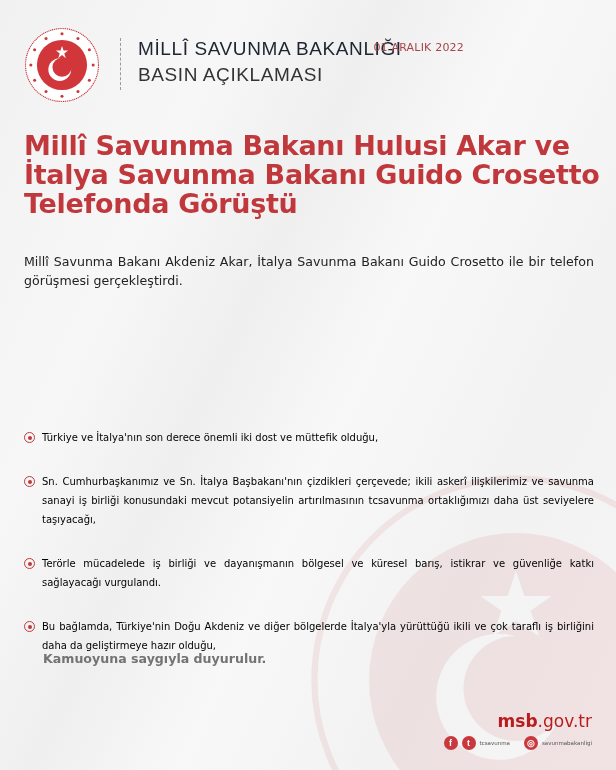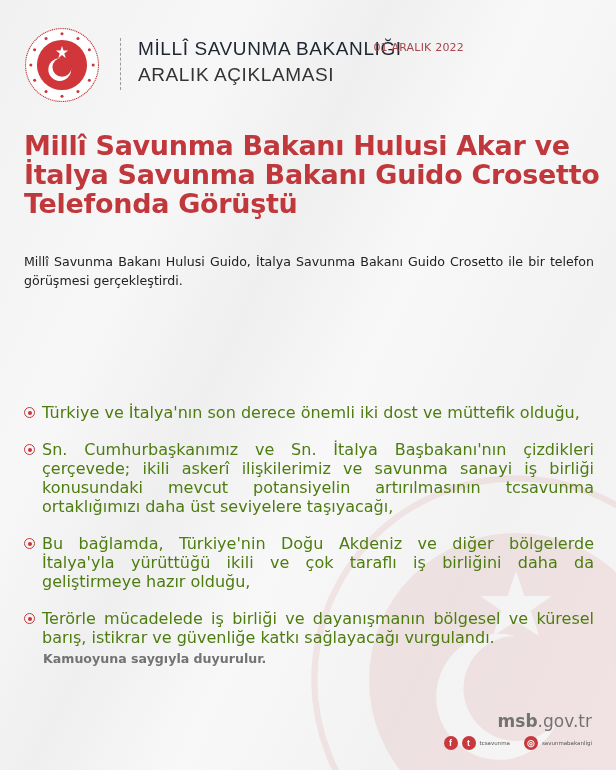--- a/index.html
+++ b/index.html
@@ -37,37 +37,37 @@
     color: #c0383c; letter-spacing: -0.3px;
   }
   .body {
     position: absolute; left: 24px; top: 252px; width: 570px;
     font-size: 12.6px; line-height: 19px; color: #222;
     text-align: justify;
   }
   .body p { margin-bottom: 18px; }
   .bullets { position: absolute; left: 24px; top: 403px; width: 570px; list-style: none; }
   .bullets li {
-    display: flex; font-size: 16px; line-height: 19px; color: #4d7c0f;
-    margin-bottom: 18px; text-align: justify;
+    display: flex; font-size: 10px; line-height: 19px; color: #000000;
+    margin-bottom: 18px; text-align: justify; margin-top: 25px;
   }
   .bullet-icon {
     flex: 0 0 11px; width: 11px; height: 11px; border-radius: 50%;
     border: 1.5px solid #c0383c; margin-top: 4px; margin-right: 7px;
     display: flex; align-items: center; justify-content: center;
   }
   .bullet-icon::after { content: ""; width: 4px; height: 4px; border-radius: 50%; background: #c0383c; }
   .bullets li span.txt { flex: 1; }
   .closing {
     position: absolute; left: 43px; top: 651px;
     font-size: 12.6px; font-weight: bold; color: #737373;
   }
   .website {
     position: absolute; right: 24px; top: 711px;
-    font-size: 17px; color: #737373;
+    font-size: 17px; color: #b91c1c;
   }
   .website b { font-weight: 900; }
   .social { position: absolute; right: 24px; top: 736px; display: flex; align-items: center; gap: 4px; }
   .sicon {
     width: 14px; height: 14px; border-radius: 50%; background: #c8383c;
     color: #fff; font-size: 9px; font-weight: bold; display: flex; align-items: center; justify-content: center;
     font-family: "Liberation Sans", sans-serif;
   }
   .handle { font-size: 5.5px; color: #555; margin-right: 10px; }
   .handle:last-child { margin-right: 0; }
@@ -100,46 +100,46 @@
         <circle cx="14" cy="30" r="2"></circle>
         <circle cx="29" cy="15" r="2"></circle>
     </g>
     <circle cx="50" cy="50" r="33" fill="#d0363a"></circle>
     <circle cx="47" cy="56" r="15" fill="#fff"></circle>
     <circle cx="50" cy="53" r="12.5" fill="#d0363a"></circle>
     <polygon points="50,25 52,31 58,31 53,35 55,41 50,37 45,41 47,35 42,31 48,31" fill="#fff"></polygon>
   </svg>
   <div class="divider"></div>
   <div class="org-title">MİLLÎ SAVUNMA BAKANLIĞI</div>
-  <div class="org-sub">ARALIK AÇIKLAMASI</div>
+  <div class="org-sub">BASIN AÇIKLAMASI</div>
   <div class="date">01 ARALIK 2022</div>
 </div>
 
 <h1 class="title">Millî Savunma Bakanı Hulusi Akar ve İtalya Savunma Bakanı Guido Crosetto Telefonda Görüştü</h1>
 
 <div class="body">
-  <p>Millî Savunma Bakanı Hulusi Guido, İtalya Savunma Bakanı Guido Crosetto ile bir telefon görüşmesi gerçekleştirdi.</p>
+  <p>Millî Savunma Bakanı Akdeniz Akar, İtalya Savunma Bakanı Guido Crosetto ile bir telefon görüşmesi gerçekleştirdi.</p>
 </div>
 
 <ul class="bullets">
   <li>
     <span class="bullet-icon"></span>
     <span class="txt">Türkiye ve İtalya'nın son derece önemli iki dost ve müttefik olduğu,</span>
   </li>
   <li>
     <span class="bullet-icon"></span>
     <span class="txt">Sn. Cumhurbaşkanımız ve Sn. İtalya Başbakanı'nın çizdikleri çerçevede; ikili askerî ilişkilerimiz ve savunma sanayi iş birliği konusundaki mevcut potansiyelin artırılmasının tcsavunma ortaklığımızı daha üst seviyelere taşıyacağı,</span>
   </li>
   <li>
     <span class="bullet-icon"></span>
-    <span class="txt">Bu bağlamda, Türkiye'nin Doğu Akdeniz ve diğer bölgelerde İtalya'yla yürüttüğü ikili ve çok taraflı iş birliğini daha da geliştirmeye hazır olduğu,</span>
+    <span class="txt">Terörle mücadelede iş birliği ve dayanışmanın bölgesel ve küresel barış, istikrar ve güvenliğe katkı sağlayacağı vurgulandı.</span>
   </li>
   <li>
     <span class="bullet-icon"></span>
-    <span class="txt">Terörle mücadelede iş birliği ve dayanışmanın bölgesel ve küresel barış, istikrar ve güvenliğe katkı sağlayacağı vurgulandı.</span>
+    <span class="txt">Bu bağlamda, Türkiye'nin Doğu Akdeniz ve diğer bölgelerde İtalya'yla yürüttüğü ikili ve çok taraflı iş birliğini daha da geliştirmeye hazır olduğu,</span>
   </li>
 </ul>
 
 <div class="closing">Kamuoyuna saygıyla duyurulur.</div>
 
 <div class="website"><b>msb</b><span>.gov.tr</span></div>
 
 <div class="social">
   <span class="sicon">f</span>
   <span class="sicon">t</span>

